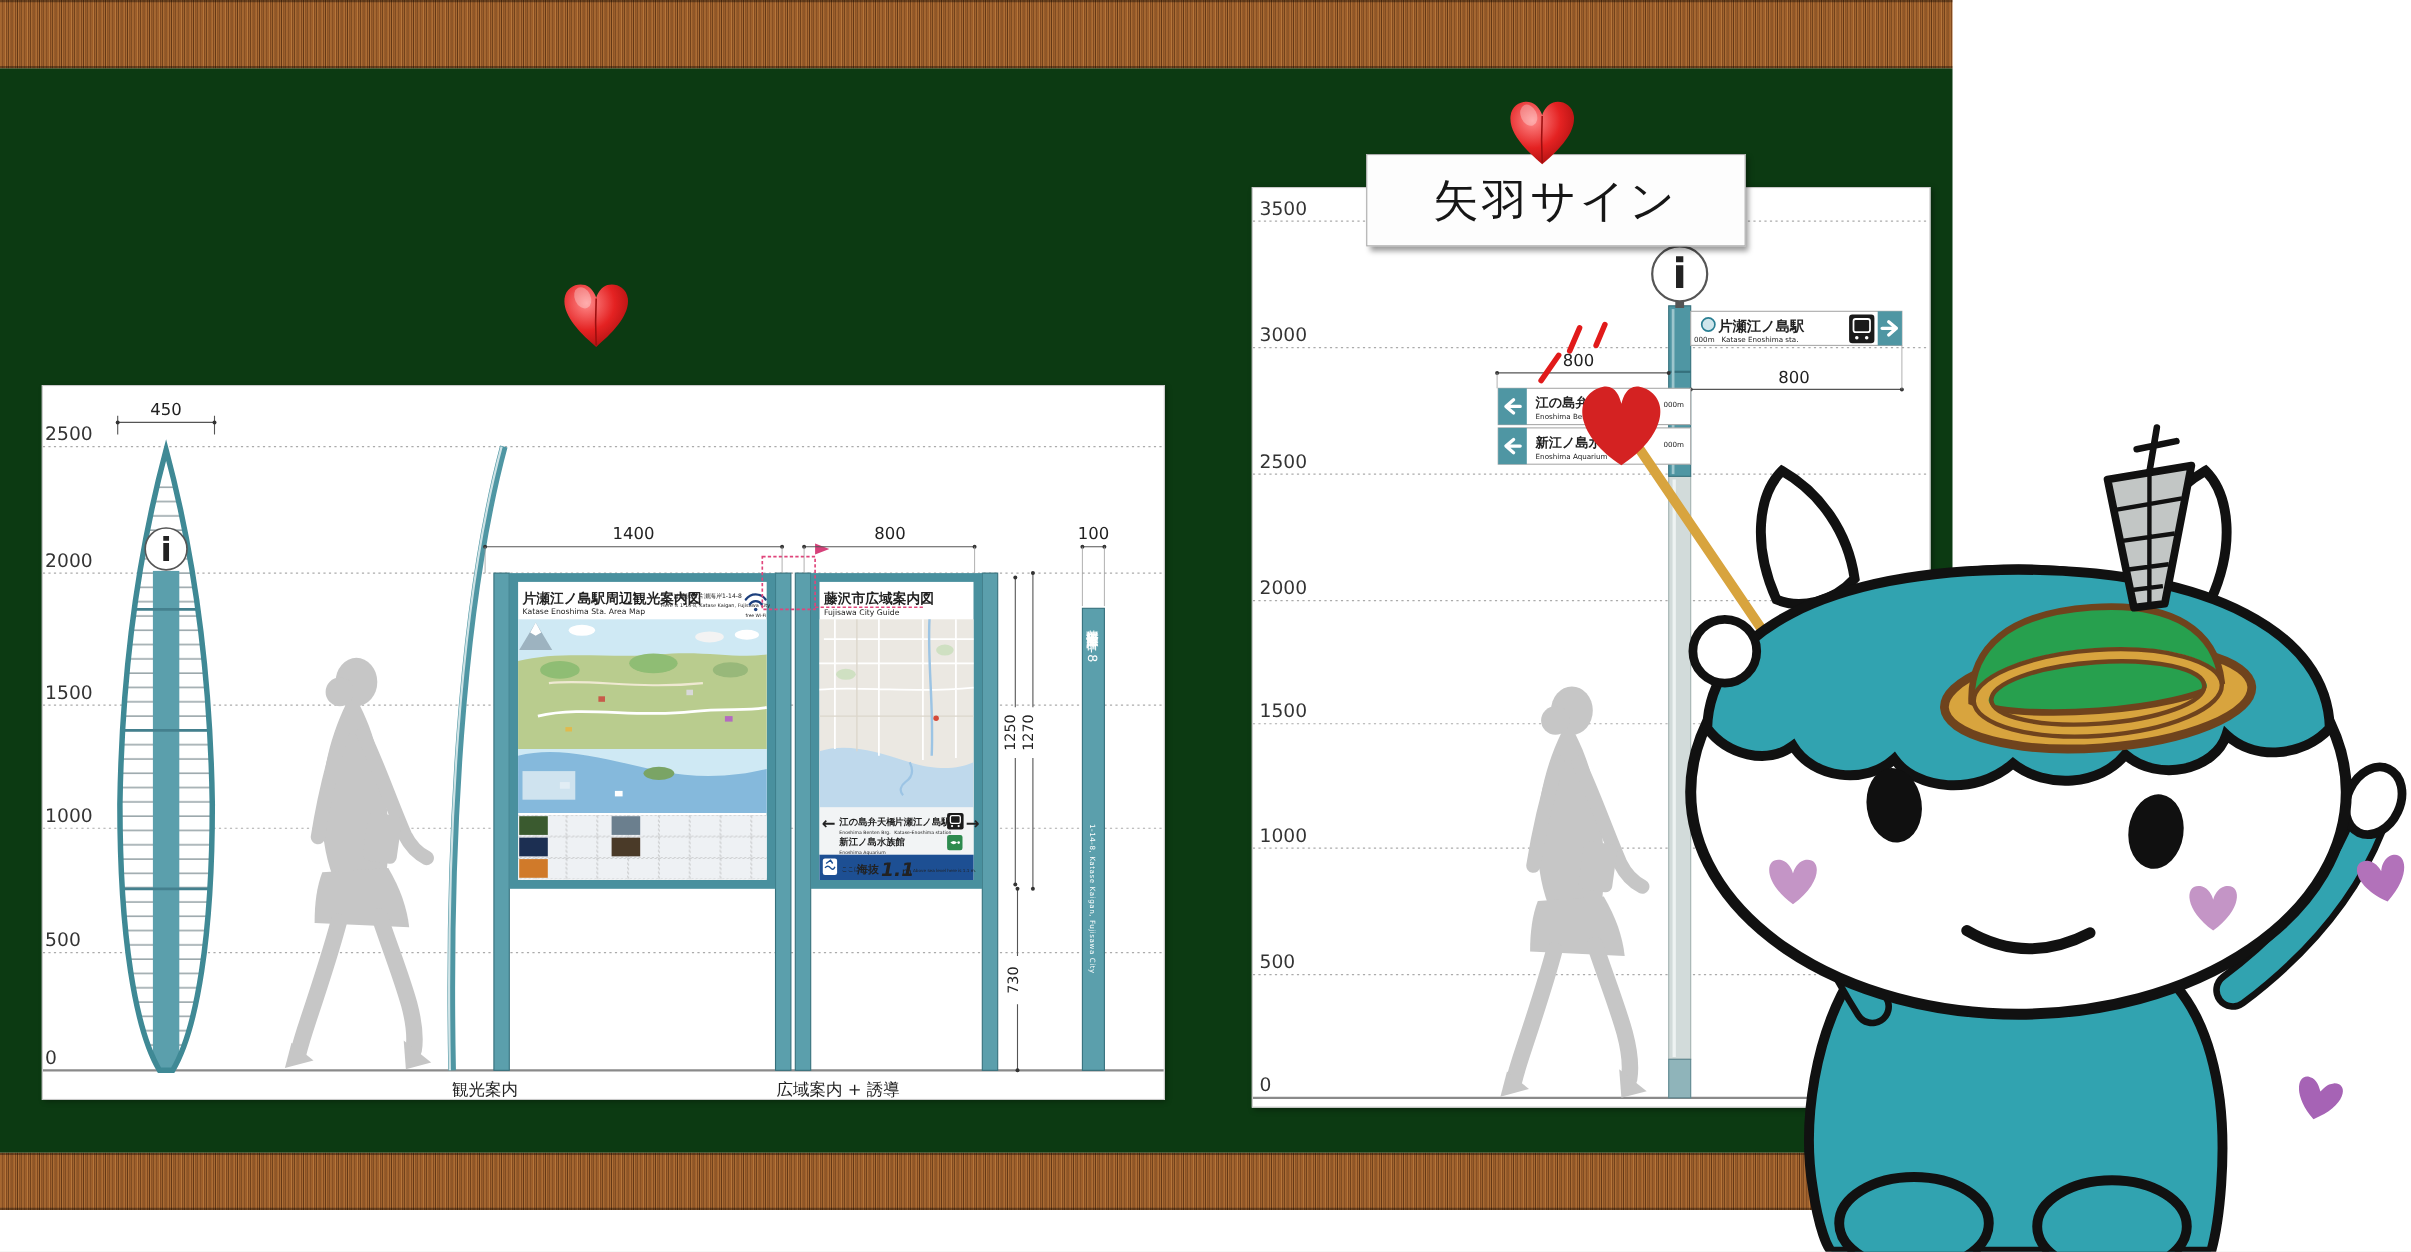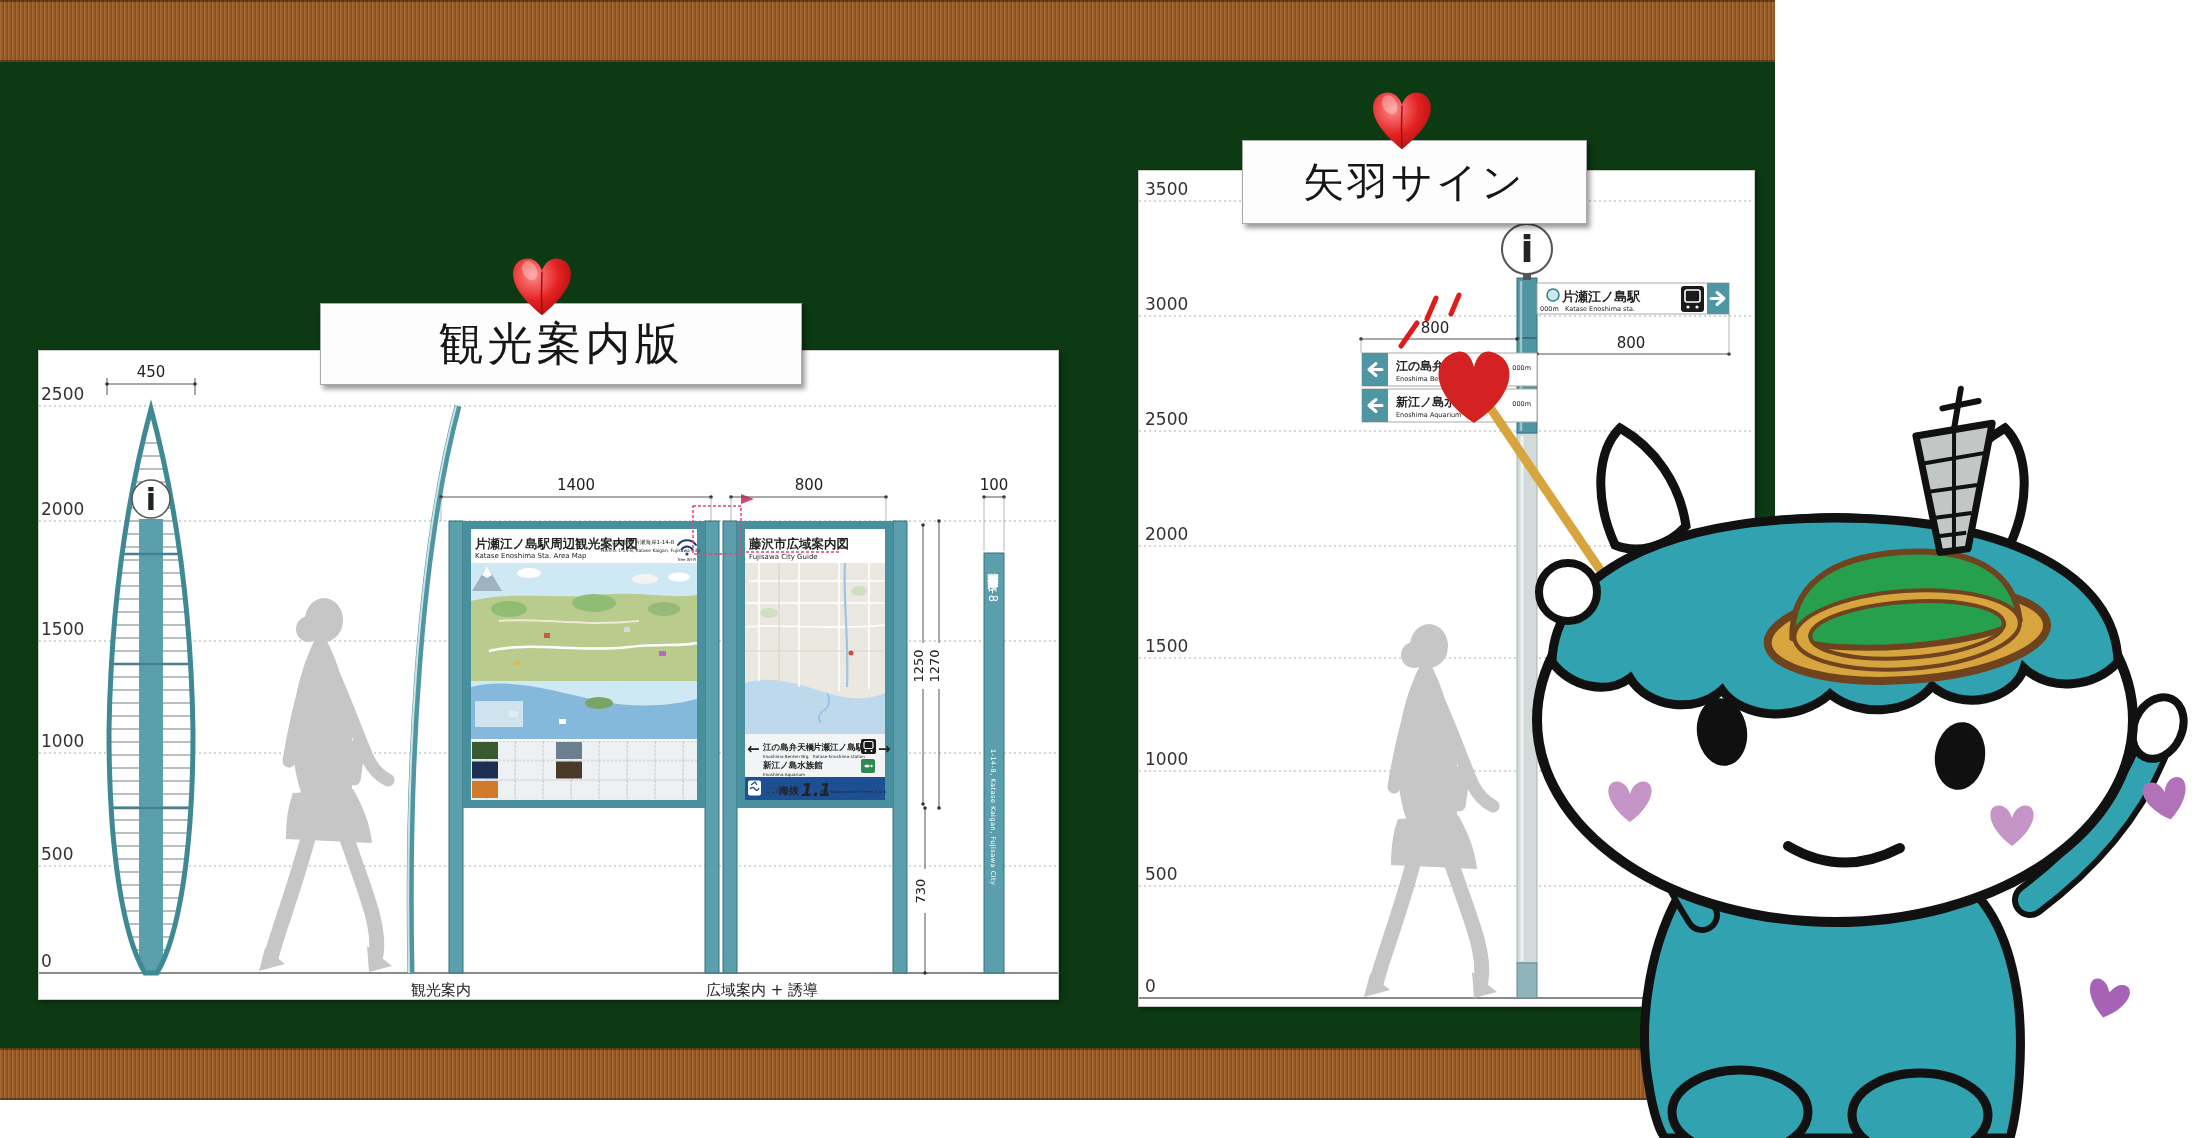--- a/index.html
+++ b/index.html
@@ -384,23 +384,20 @@
       <g stroke="#e11a1a" stroke-width="5" stroke-linecap="round">
         <line x1="262" y1="175" x2="278" y2="152"></line>
         <line x1="288" y1="148" x2="297" y2="127"></line>
         <line x1="312" y1="143" x2="320" y2="124"></line>
       </g>
       <line x1="352" y1="238" x2="470" y2="412" stroke="#d8a43e" stroke-width="9" stroke-linecap="round"></line>
       <path d="M335,252 C295,226 290,192 314,182 C328,176 333,188 335,196 C337,188 342,176 356,182 C380,192 375,226 335,252 Z" fill="#d42222"></path>
     </svg>
   </div>
 
-  <div class="titlebox l">
-    <span>観光案内版</span>
-  </div>
   <div class="titlebox r">
     <span>矢羽サイン</span>
   </div>
   <svg class="heartsvg l" viewBox="0 0 100 100">
     <defs>
         <radialGradient id="hg1" cx="35%" cy="30%" r="80%">
       <stop offset="0%" stop-color="#ff8a8a"></stop>
           <stop offset="55%" stop-color="#e42222"></stop>
           <stop offset="100%" stop-color="#a50d0d"></stop>
     </radialGradient>

